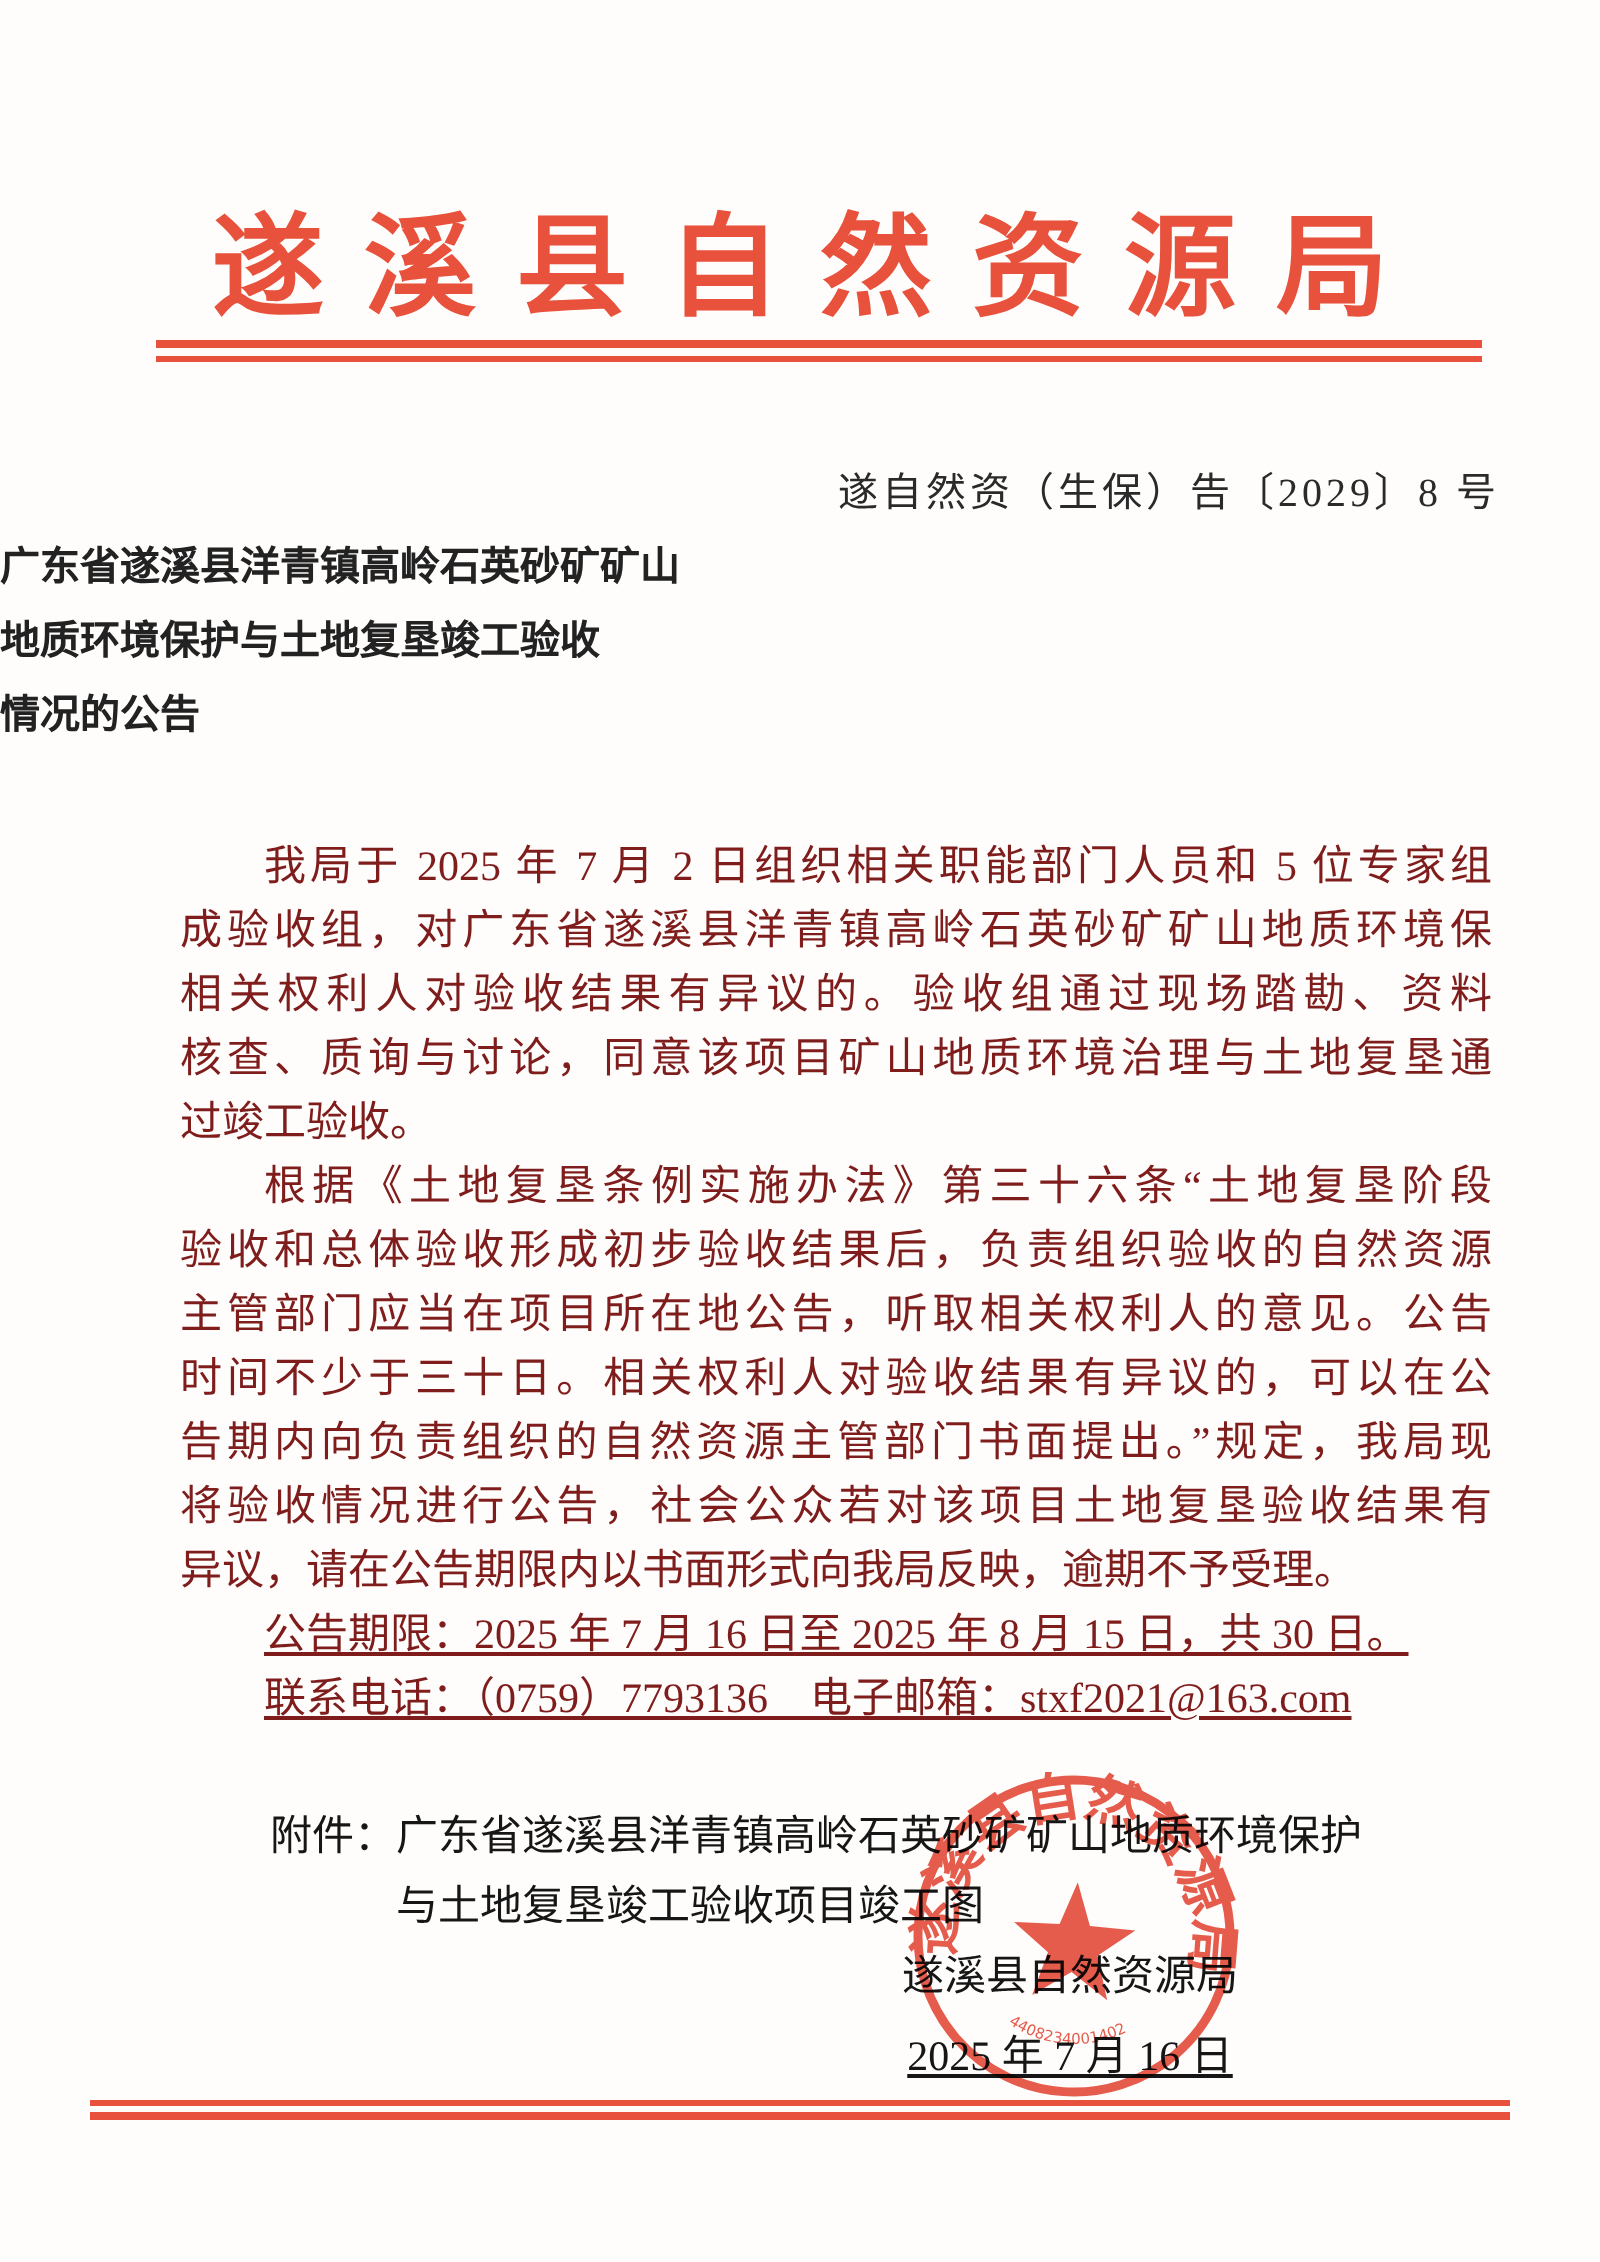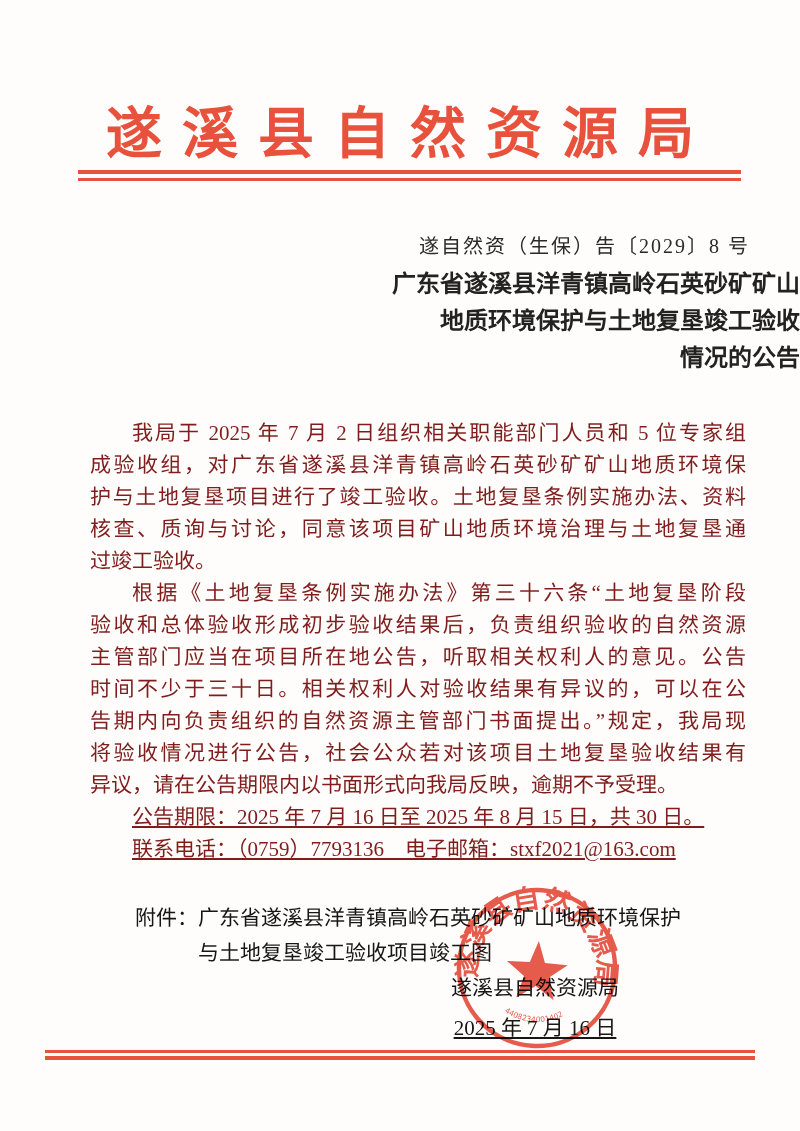--- a/index.html
+++ b/index.html
@@ -32,22 +32,22 @@
     position:absolute;top:230px;left:0;width:750px;
     text-align:right;
     font-size:20px;
     letter-spacing:2px;
     color:#2a2a2a;
     white-space:nowrap;
   }
   
   .doc-title{
     position:absolute;top:266px;left:0;width:800px;
-    text-align:right;
-    font-size:24px;font-weight:bold;
+    text-align:left;
+    font-size:20px;font-weight:bold;
     line-height:37px;
     color:#222;
   }
   
   .body-text{
     position:absolute;top:417px;left:90px;width:656px;
     font-size:21px;
     line-height:32px;
     color:#7f1d1d;
   }
@@ -105,21 +105,21 @@
   <div class="doc-title">
     <div>广东省遂溪县洋青镇高岭石英砂矿矿山</div>
     <div>地质环境保护与土地复垦竣工验收</div>
     <div>情况的公告</div>
   </div>
 
   <div class="body-text">
 
     <div class="bl ind">我局于 2025 年 7 月 2 日组织相关职能部门人员和 5 位专家组</div>
     <div class="bl">成验收组，对广东省遂溪县洋青镇高岭石英砂矿矿山地质环境保</div>
-    <div class="bl">护与土地复垦项目进行了竣工验收。土地复垦条例实施办法、资料</div>
+    <div class="bl">相关权利人对验收结果有异议的。验收组通过现场踏勘、资料</div>
     <div class="bl">核查、质询与讨论，同意该项目矿山地质环境治理与土地复垦通</div>
     <div class="bl-last">过竣工验收。</div>
 
     <div class="bl ind">根据《土地复垦条例实施办法》第三十六条“土地复垦阶段</div>
     <div class="bl">验收和总体验收形成初步验收结果后，负责组织验收的自然资源</div>
     <div class="bl">主管部门应当在项目所在地公告，听取相关权利人的意见。公告</div>
     <div class="bl">时间不少于三十日。相关权利人对验收结果有异议的，可以在公</div>
     <div class="bl">告期内向负责组织的自然资源主管部门书面提出。”规定，我局现</div>
     <div class="bl">将验收情况进行公告，社会公众若对该项目土地复垦验收结果有</div>
     <div class="bl-last">异议，请在公告期限内以书面形式向我局反映，逾期不予受理。</div>

